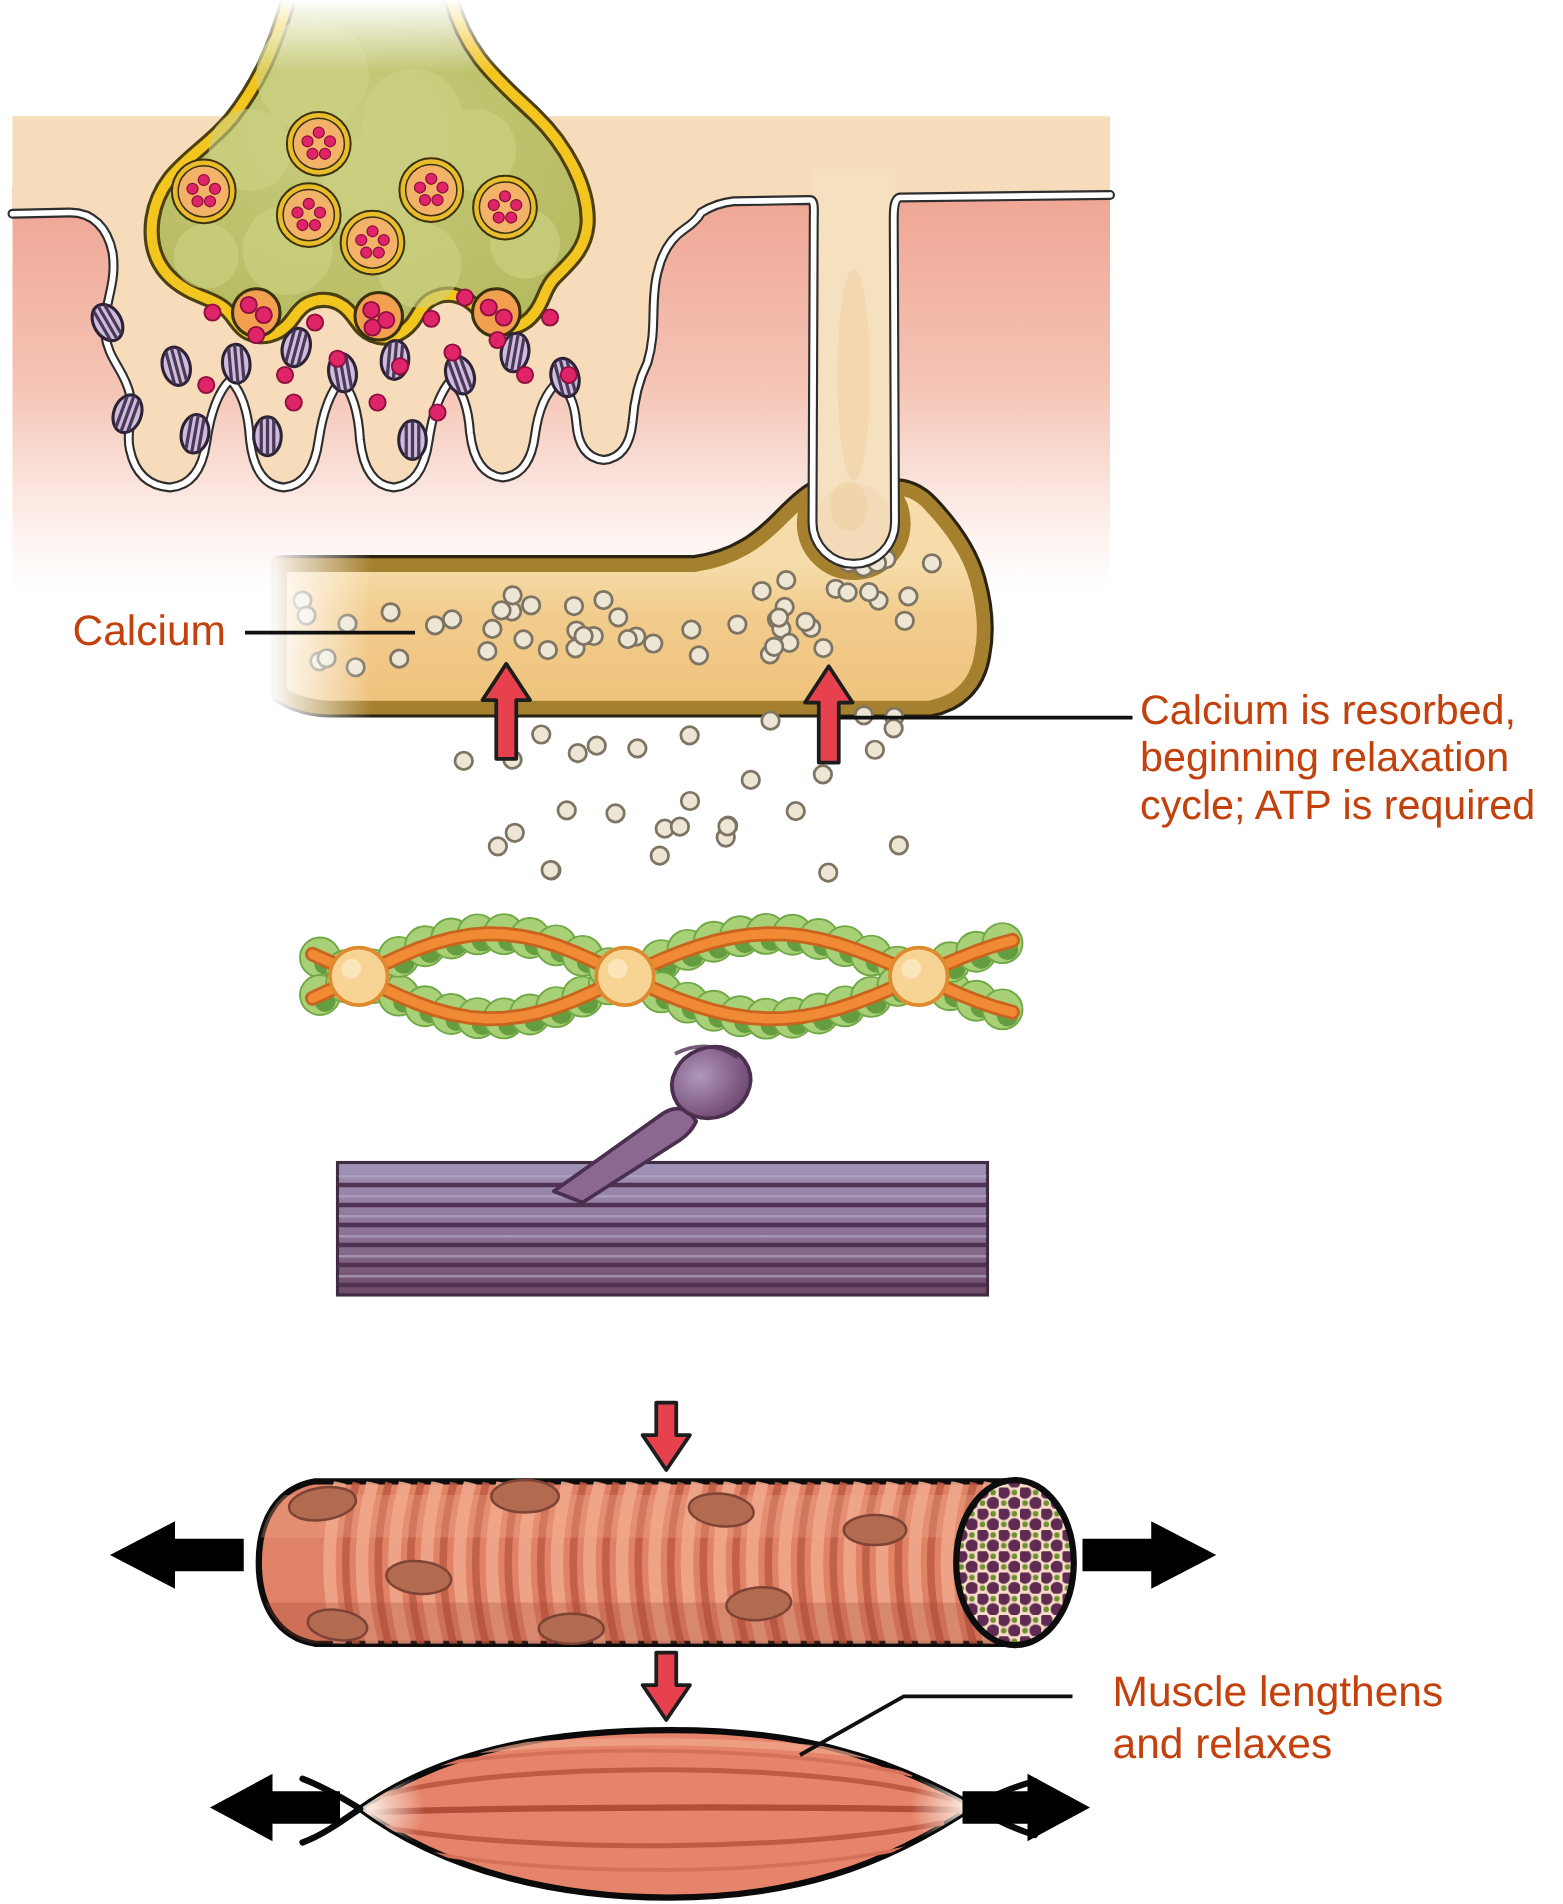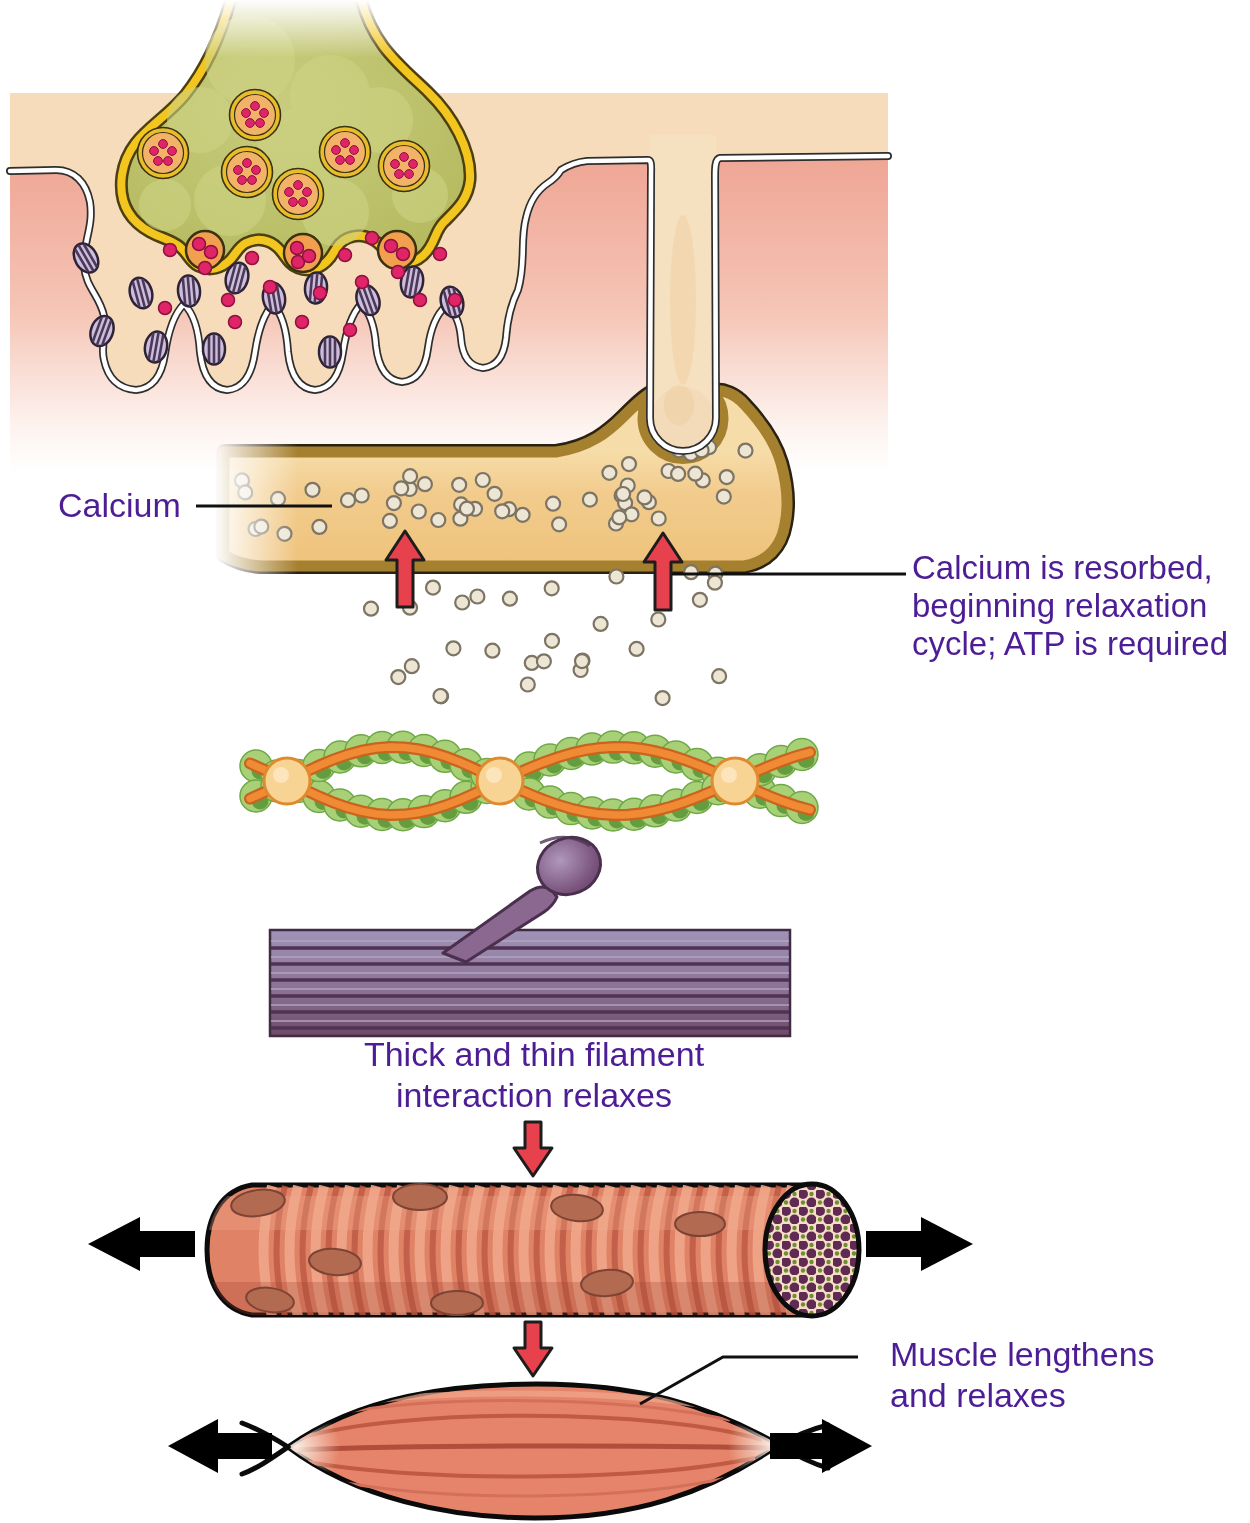--- a/index.html
+++ b/index.html
@@ -1,19 +1,19 @@
 <!DOCTYPE html>
 <html><head>
 <meta charset="utf-8">
 <style>
   html,body{margin:0;padding:0;background:#fff;}
   .canvas{position:relative;width:1250px;height:1523px;background:#fff;overflow:hidden;
           font-family:"Liberation Sans", sans-serif;}
   svg{position:absolute;left:0;top:0;}
-  .lbl{position:absolute;color:#4c1d95;white-space:pre-line;}
+  .lbl{position:absolute;color:#c2410c;white-space:pre-line;}
   .lbl-calcium{left:58px;top:486px;font-size:34px;}
   .lbl-resorbed{left:912px;top:549px;font-size:33px;line-height:38px;width:345px;}
   .lbl-thick{left:310px;top:1034px;width:448px;text-align:center;font-size:34px;line-height:41px;}
   .lbl-muscle{left:890px;top:1334px;font-size:34px;line-height:41px;width:360px;}
   .mem1{fill:none;stroke:#2e2e2e;stroke-width:8;stroke-linecap:round;stroke-linejoin:round;}
   .mem2{fill:none;stroke:#ffffff;stroke-width:4.6;stroke-linecap:round;stroke-linejoin:round;}
   .leader{stroke:#101010;stroke-width:3;fill:none;}
   .redarrow{fill:#e8414e;stroke:#1d1d1d;stroke-width:3;stroke-linejoin:round;}
   .blkarrow{fill:#000;}
 </style>
@@ -523,17 +523,15 @@
   </g>
   <polygon class="blkarrow" points="272,1433 218,1433 218,1419 168,1446 218,1473 218,1459 272,1459"></polygon>
   <polygon class="blkarrow" points="770,1433 822,1433 822,1419 872,1446 822,1473 822,1459 770,1459"></polygon>
   <polyline points="640,1404 723,1357 858,1357" class="leader"></polyline>
 </svg>
 
 <div class="lbl lbl-calcium">Calcium</div>
 <div class="lbl lbl-resorbed">Calcium is resorbed,
 beginning relaxation
 cycle; ATP is required</div>
-<div class="lbl lbl-thick">Thick and thin filament
-interaction relaxes</div>
 <div class="lbl lbl-muscle">Muscle lengthens
 and relaxes</div>
 </div>
 
 </body></html>

